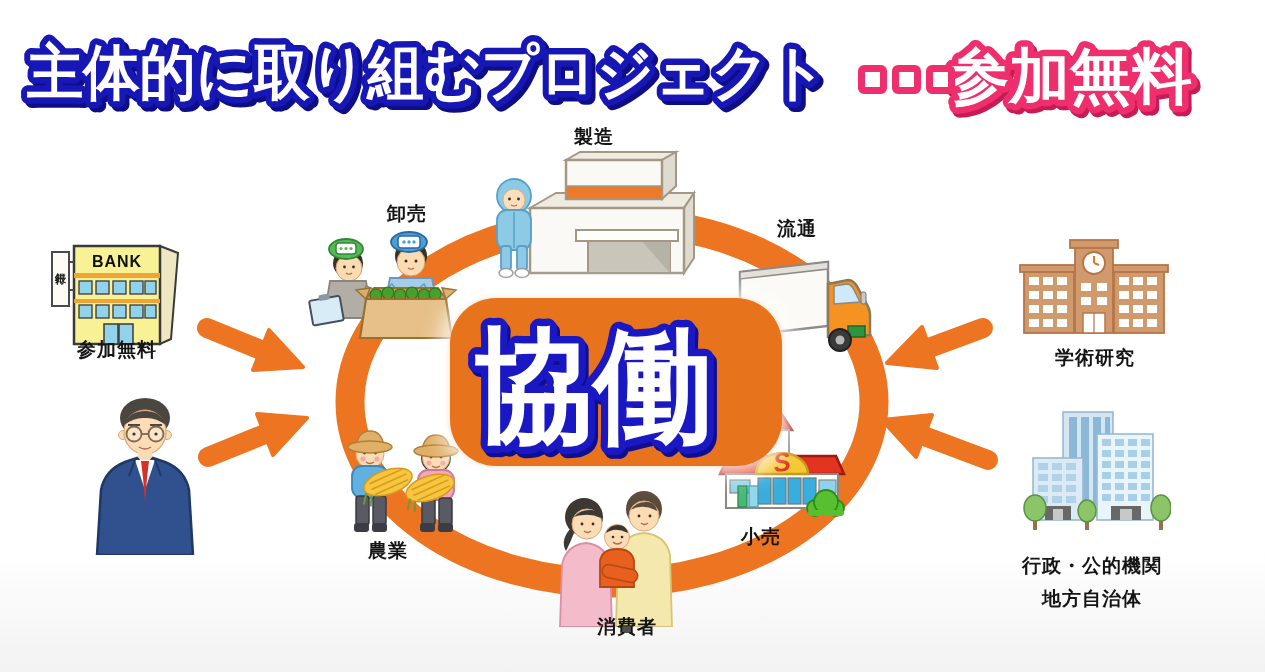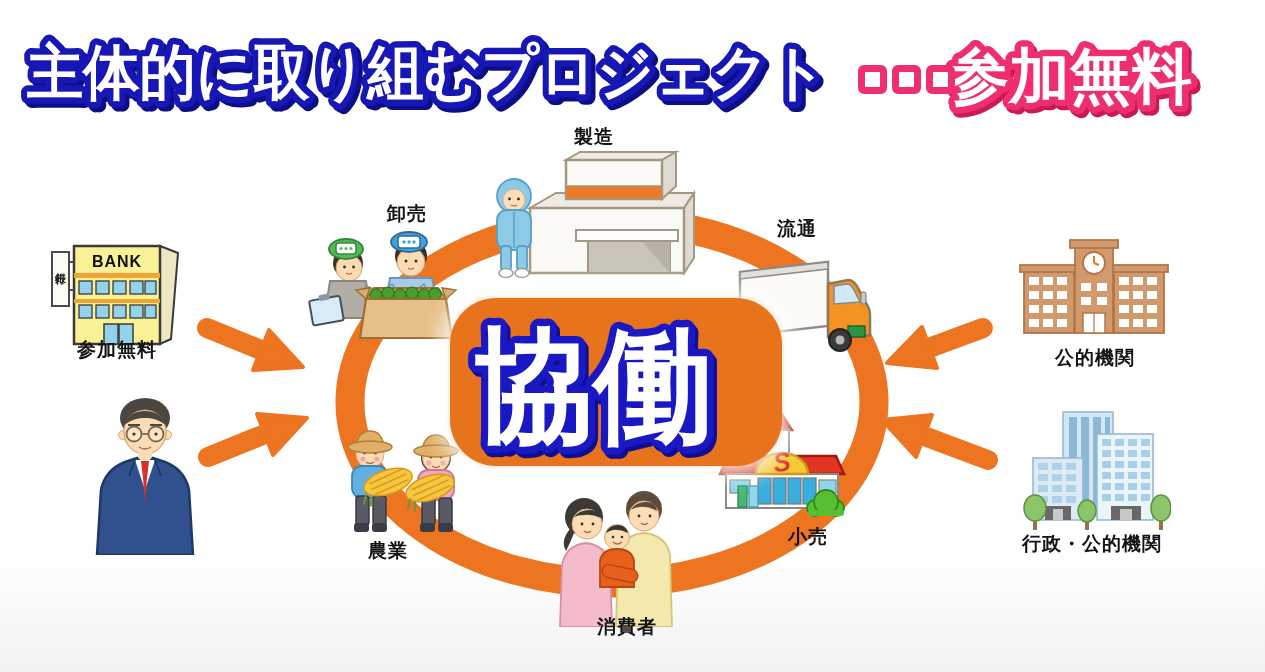--- a/index.html
+++ b/index.html
@@ -420,19 +420,20 @@
       <ellipse cx="138" cy="100" rx="10" ry="13" fill="#8cc46a" stroke="#5a9440" stroke-width="1.5"></ellipse>
     </g>
   </svg>
 
   <div class="label" style="left:594px;top:124px">製造</div>
   <div class="label" style="left:407px;top:201px">卸売</div>
   <div class="label" style="left:797px;top:216px">流通</div>
   <div class="label" style="left:117px;top:337px">参加無料</div>
   <div class="label" style="left:388px;top:538px">農業</div>
   <div class="label" style="left:627px;top:614px">消費者</div>
-  <div class="label" style="left:808px;top:524px">小売</div>
-  <div class="label" style="left:1095px;top:345px">公的機関</div>
-  <div class="label two-line" style="left:1092px;top:527px">
+  <div class="label" style="left:761px;top:524px">小売</div>
+  <div class="label" style="left:1095px;top:345px">学術研究</div>
+  <div class="label two-line" style="left:1092px;top:549px">
     <div>行政・公的機関</div>
+    <div>地方自治体</div>
   </div>
 
 </div>
 
 </body></html>

